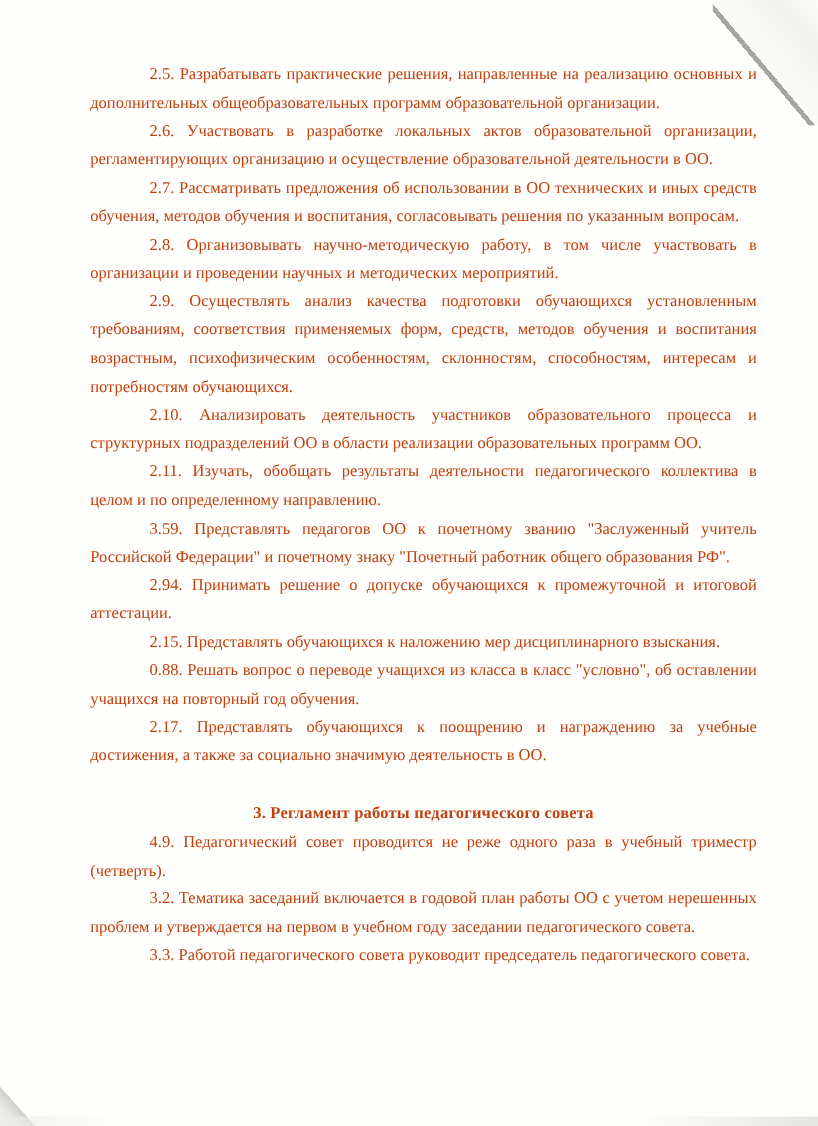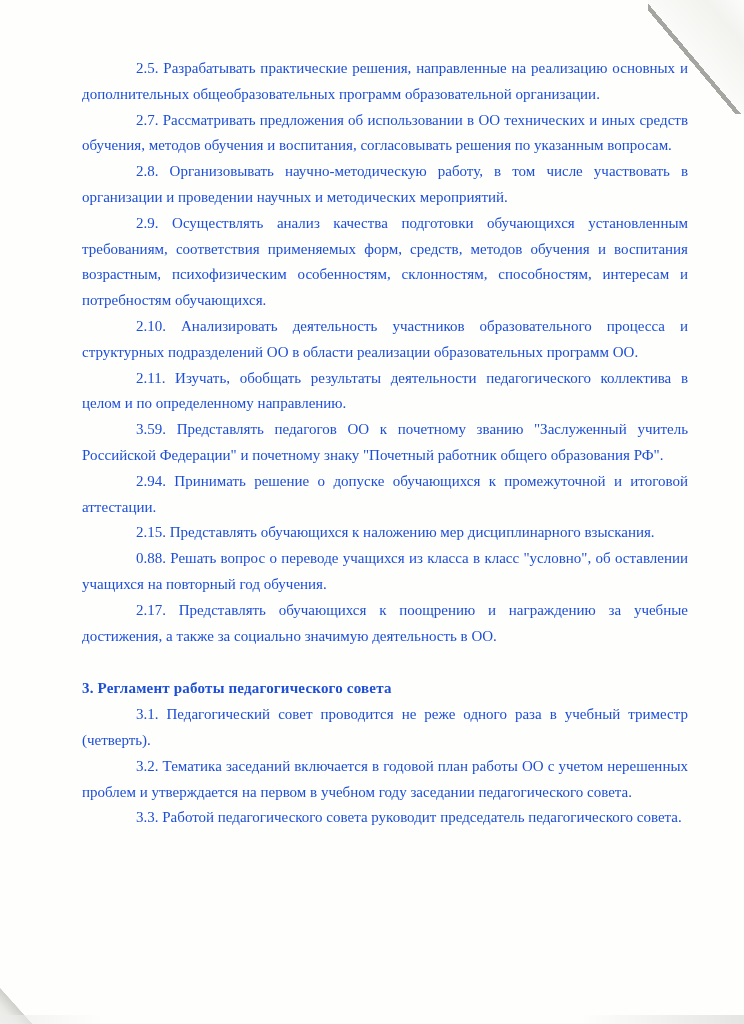--- a/index.html
+++ b/index.html
@@ -18,34 +18,35 @@
     width: 744px;
     height: 1024px;
     background: #fefefd;
     overflow: hidden;
   }
   .text-block {
     position: absolute;
     top: 56px;
     left: 82px;
     width: 606px;
-    color: #1d4ed8;
+    color: #c2410c;
     font-size: 15px;
     line-height: 25.8px;
     text-align: justify;
     text-justify: inter-word;
   }
   .text-block p {
     margin: 0;
     text-indent: 54px;
   }
   .text-block h3 {
     margin: 27px 0 0 0;
     font-size: 15px;
     font-weight: bold;
+    text-align: center;
     text-indent: 0;
     letter-spacing: 0.2px;
   }
   
   .corner-fold {
     position: absolute;
     top: 0;
     right: 0;
     width: 96px;
     height: 114px;
@@ -80,31 +81,32 @@
 <body>
 
 <div class="page">
 
   <div class="corner-fold"></div>
   <div class="corner-bl"></div>
   <div class="bottom-shadow"></div>
 
   <div class="text-block">
     <p>2.5. Разрабатывать практические решения, направленные на реализацию основных и дополнительных общеобразовательных программ образовательной организации.</p>
+    <p>2.6. Участвовать в разработке локальных актов образовательной организации, регламентирующих организацию и осуществление образовательной деятельности в ОО.</p>
     <p>2.7. Рассматривать предложения об использовании в ОО технических и иных средств обучения, методов обучения и воспитания, согласовывать решения по указанным вопросам.</p>
     <p>2.8. Организовывать научно-методическую работу, в том числе участвовать в организации и проведении научных и методических мероприятий.</p>
     <p>2.9. Осуществлять анализ качества подготовки обучающихся установленным требованиям, соответствия применяемых форм, средств, методов обучения и воспитания возрастным, психофизическим особенностям, склонностям, способностям, интересам и потребностям обучающихся.</p>
     <p>2.10. Анализировать деятельность участников образовательного процесса и структурных подразделений ОО в области реализации образовательных программ ОО.</p>
     <p>2.11. Изучать, обобщать результаты деятельности педагогического коллектива в целом и по определенному направлению.</p>
     <p>3.59. Представлять педагогов ОО к почетному званию "Заслуженный учитель Российской Федерации" и почетному знаку "Почетный работник общего образования РФ".</p>
     <p>2.94. Принимать решение о допуске обучающихся к промежуточной и итоговой аттестации.</p>
     <p>2.15. Представлять обучающихся к наложению мер дисциплинарного взыскания.</p>
     <p>0.88. Решать вопрос о переводе учащихся из класса в класс "условно", об оставлении учащихся на повторный год обучения.</p>
     <p>2.17. Представлять обучающихся к поощрению и награждению за учебные достижения, а также за социально значимую деятельность в ОО.</p>
 
     <h3>3.  Регламент работы педагогического совета</h3>
 
-    <p>3.1. Педагогический совет проводится не реже одного раза в учебный триместр (четверть).</p>
+    <p>4.9. Педагогический совет проводится не реже одного раза в учебный триместр (четверть).</p>
     <p>3.2. Тематика заседаний включается в годовой план работы ОО с учетом нерешенных проблем и утверждается на первом в учебном году заседании педагогического совета.</p>
     <p>3.3. Работой педагогического совета руководит председатель педагогического совета.</p>
   </div>
 
 </div>
 
 </body></html>

